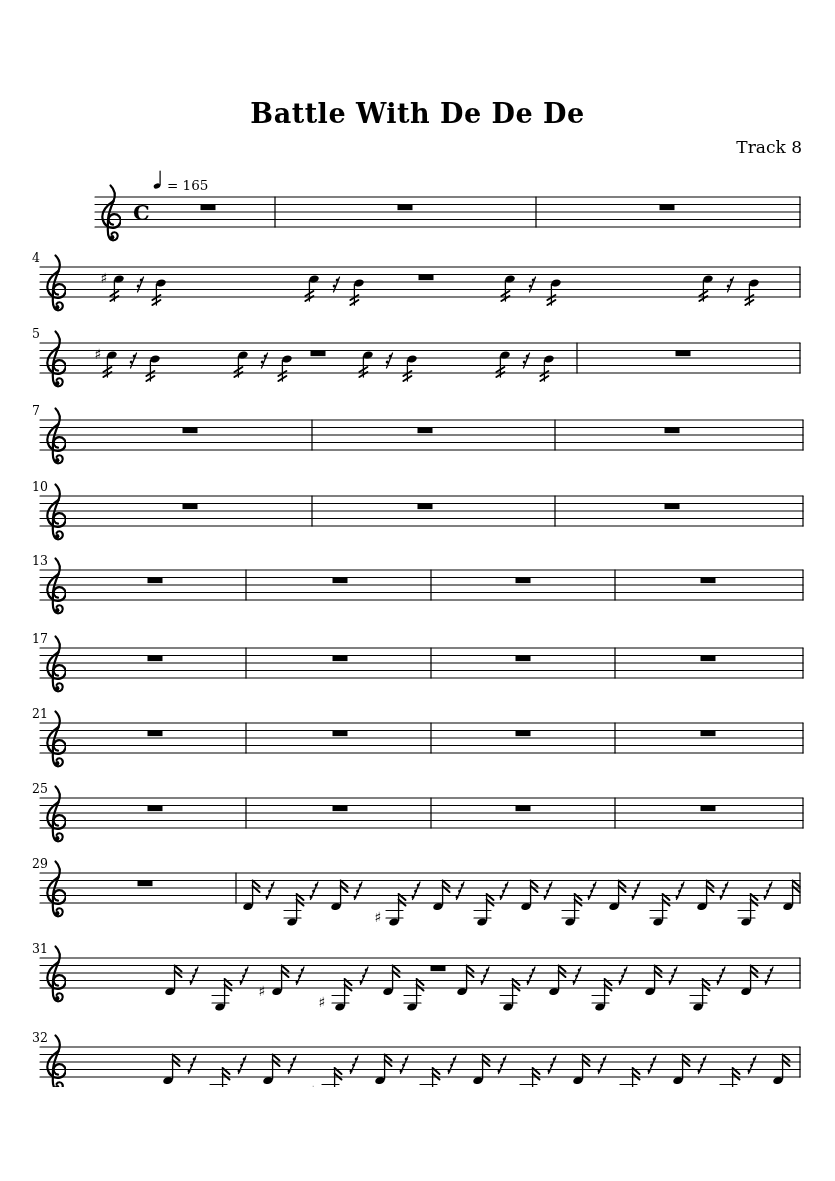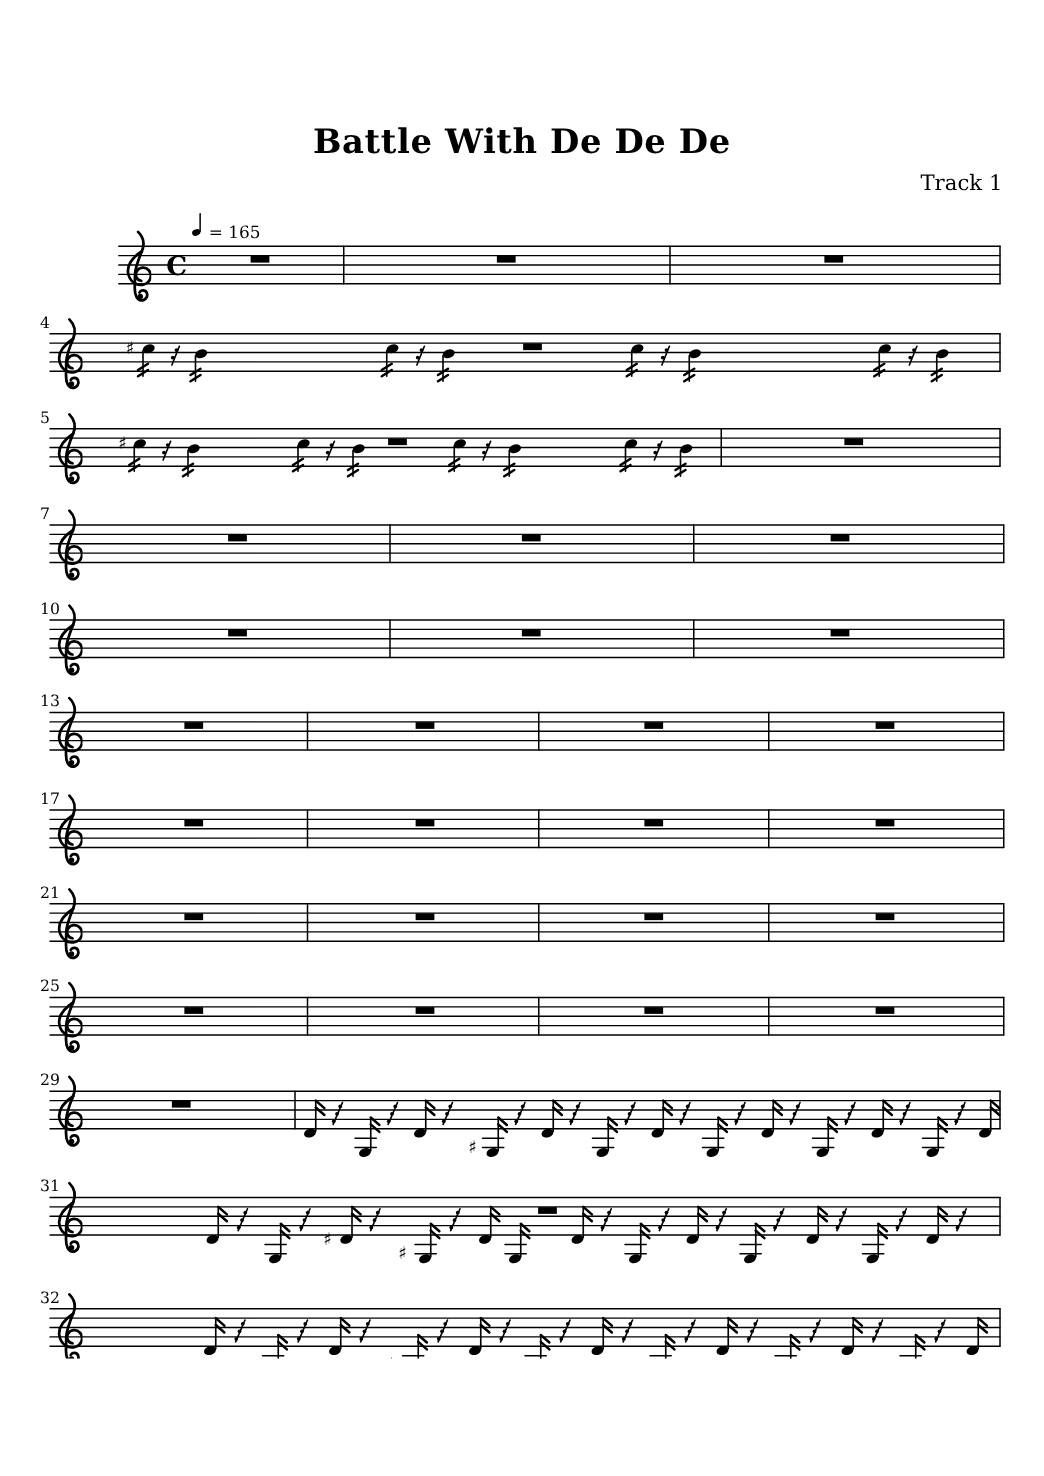--- a/index.html
+++ b/index.html
@@ -9,21 +9,21 @@
          font-size:27px;font-weight:bold;letter-spacing:.5px;}
   .track{position:absolute;right:33px;top:137px;font-size:17px;}
   .footer{position:absolute;left:0;right:0;top:1120px;text-align:center;font-size:17px;}
   svg{position:absolute;left:0;top:0;}
 </style>
 </head>
 <body>
 
 <div class="page">
   <div class="title">Battle With De De De</div>
-  <div class="track">Track 1</div>
+  <div class="track">Track 8</div>
   <svg id="score" width="835" height="1181" viewBox="0 0 835 1181">
     <defs>
       <symbol id="clef" viewBox="0 0 24 64">
         <path d="M13.5 2.5 C18 7 19 12 16.5 18 C14 24 11.5 30 11 36 L10.8 47 C10.7 53.5 12.8 57.3 16 57.3 C19.6 57.3 21.6 54 20.4 51.2 C19.3 48.7 15.8 48.6 14.6 51" fill="none" stroke="#000" stroke-width="2.2" stroke-linecap="round"></path>
         <path d="M16.5 18 C9 23 4.5 29.5 5.5 35.5 C6.6 42.2 12.5 46.2 18 44.6 C23.6 43 25.2 36.8 22 33.2 C19.4 30.2 14.4 30.4 12.4 34 C10.6 37.2 12.4 41.2 16 41.6" fill="none" stroke="#000" stroke-width="2.2" stroke-linecap="round"></path>
         <circle cx="15.2" cy="54.2" r="2.2" fill="#000"></circle>
       </symbol>
     </defs>
   <g>
         <line x1="95" y1="197" x2="800" y2="197" stroke="#000" stroke-width="1.1" stroke-linecap="round"></line>

